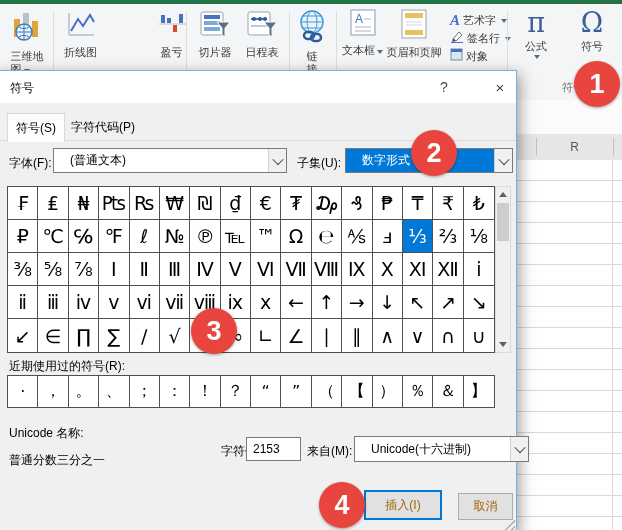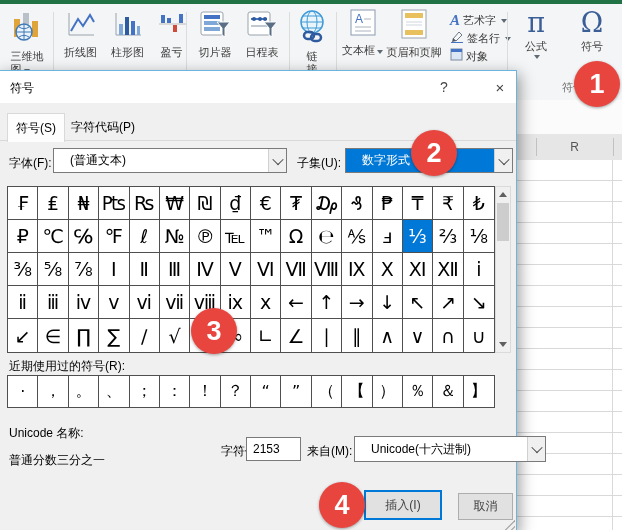--- a/index.html
+++ b/index.html
@@ -69,21 +69,21 @@
   
   #recent-row{position:absolute;left:10px;top:304px;width:488px;height:33px;background:#fff;
     border:1px solid #4f4f4f;box-sizing:border-box;display:grid;grid-template-columns:repeat(16,1fr);}
   #recent-row .cell{display:flex;align-items:center;justify-content:center;font-size:16px;
     font-family:"DejaVu Sans",sans-serif;border-right:1px solid #4f4f4f;}
   #recent-row .cell:nth-child(16n){border-right:none;}
   
   #charcode-input{position:absolute;left:249px;top:366px;width:55px;height:24px;border:1px solid #7a7a7a;
     box-sizing:border-box;font-size:12px;padding:0 0 0 6px;font-family:inherit;background:#fff;color:#000;}
   .btn{position:absolute;background:#e1e1e1;border:1px solid #adadad;box-sizing:border-box;
-    display:flex;align-items:center;justify-content:center;font-size:12px;color:#404040;}
+    display:flex;align-items:center;justify-content:center;font-size:12px;color:#a16207;}
   #insert-btn{left:367px;top:419px;width:78px;height:30px;border:2px solid #0078d7;}
   #cancel-btn{left:461px;top:422px;width:55px;height:27px;}
   #grip{position:absolute;right:1px;bottom:1px;width:14px;height:14px;overflow:hidden;}
   #grip i{position:absolute;background:#9b9b9b;width:20px;height:1px;transform:rotate(-45deg);display:block;}
   #grip i:nth-child(1){left:-2px;top:10px;} #grip i:nth-child(2){left:2px;top:12px;}
   
   .badge{position:absolute;width:46px;height:46px;border-radius:50%;background:#e8453f;
     box-shadow:0 1px 3px rgba(0,0,0,.35);color:#fff;display:flex;align-items:center;justify-content:center;
     font-size:27px;font-weight:bold;z-index:30;}
 </style>
@@ -114,32 +114,20 @@
     <div class="rbtn" style="left:57px;width:47px;">
       <span>
         <svg width="30" height="30">
             <path d="M3 4 V26 H28" stroke="#9aa3ad" fill="none"></path>
             <path d="M5 22 L12 10 L17 17 L24 6 L28 13" stroke="#4472c4" stroke-width="2" fill="none"></path>
           </svg>
       </span>
       <div class="rlabel">折线图</div>
     </div>
 
-    <div class="rbtn" style="left:104px;width:47px;">
-      <span>
-        <svg width="30" height="30">
-            <path d="M3 4 V26 H28" stroke="#9aa3ad" fill="none"></path>
-            <rect x="6" y="15" width="4" height="11" fill="#7fa7d8"></rect>
-            <rect x="12" y="8" width="4" height="18" fill="#2e5b9f"></rect>
-            <rect x="18" y="12" width="4" height="14" fill="#4472c4"></rect>
-            <rect x="24" y="17" width="3" height="9" fill="#7fa7d8"></rect>
-          </svg>
-      </span>
-      <div class="rlabel">柱形图</div>
-    </div>
 
     <div class="rbtn" style="left:151px;width:41px;">
       <span>
         <svg width="30" height="30">
             <path d="M2 15 H29" stroke="#bdbdbd"></path>
             <rect x="4" y="6" width="4" height="8" fill="#4472c4"></rect>
             <rect x="10" y="9" width="4" height="5" fill="#4472c4"></rect>
             <rect x="16" y="16" width="4" height="7" fill="#d04a3a"></rect>
             <rect x="22" y="5" width="4" height="9" fill="#4472c4"></rect>
           </svg>
@@ -417,21 +405,21 @@
         <div class="cell">】</div>
       </div>
 
     <span class="lbl" style="left:12px;top:354px;">Unicode 名称:</span>
     <span class="lbl" style="left:12px;top:381px;">普通分数三分之一</span>
 
     <span class="lbl" style="left:178px;top:372px;margin-left:46px;">字符代码(C):</span>
     <input id="charcode-input" value="2153" style="">
 
     <span class="lbl" style="left:310px;top:372px;">来自(M):</span>
-    <div class="combo" style="left:357px;top:365px;width:192px;height:26px;gap:36px;">
+    <div class="combo" style="left:357px;top:365px;width:175px;height:26px;gap:36px;">
       <span class="val">Unicode(十六进制)</span>
       <span class="arrowbox">
           <span class="chev"></span>
         </span>
     </div>
 
     <div class="btn" id="insert-btn">
         <span>插入(I)</span>
       </div>
     <div class="btn" id="cancel-btn">

